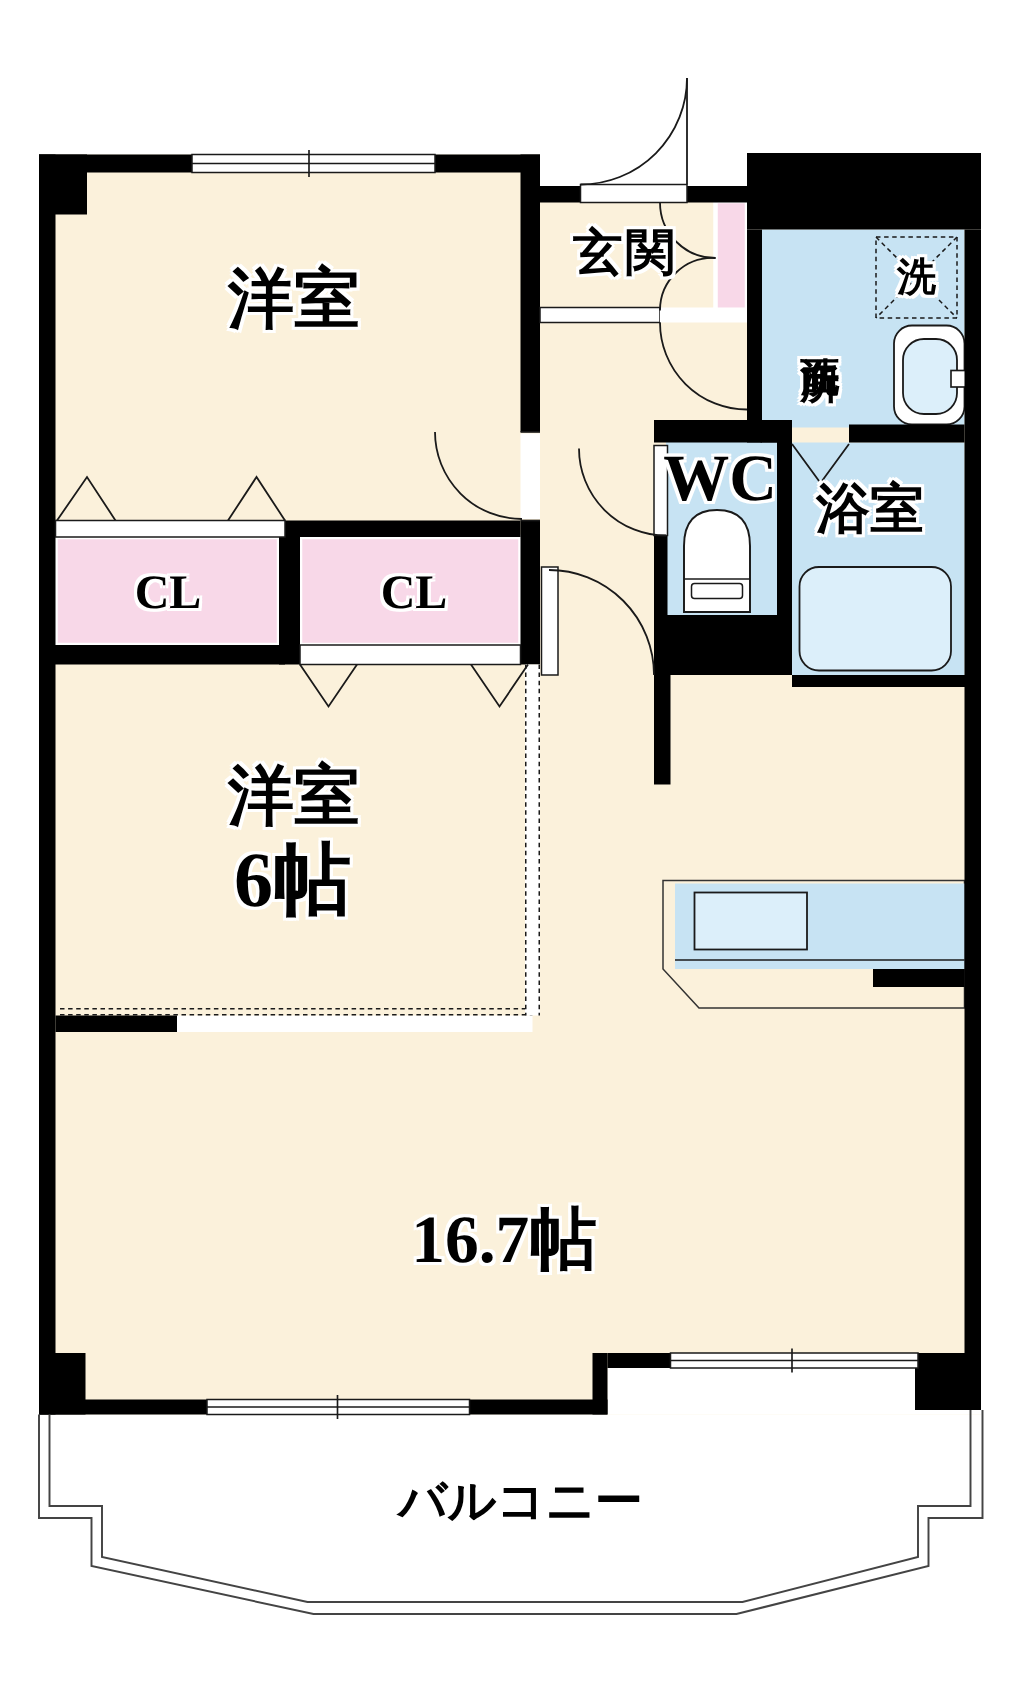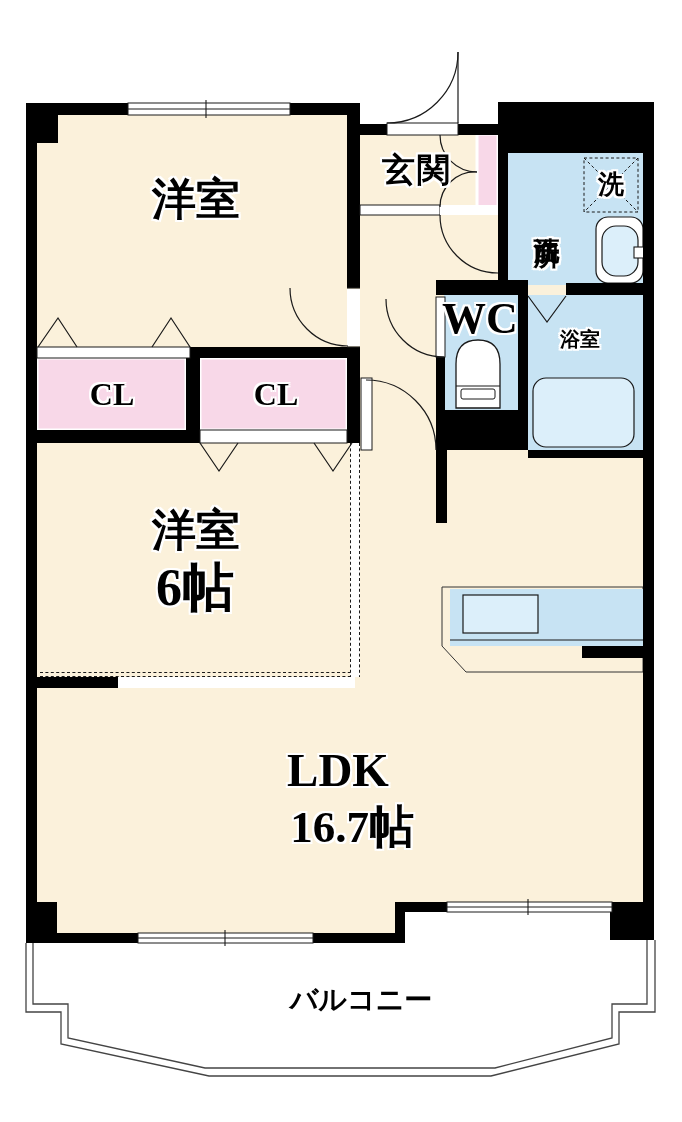--- a/index.html
+++ b/index.html
@@ -202,26 +202,25 @@
 </svg>
 
 <div class="lbl" style="left:196px;top:200px;font-size:44px;">洋室</div>
 
 <div class="lbl" style="left:417px;top:170px;font-size:33px;letter-spacing:2px;">玄関</div>
 
 <div class="lbl vert" style="left:546px;top:220px;font-size:26px;">洗面所</div>
 <div class="lbl" style="left:611px;top:185px;font-size:26px;">洗</div>
 
 <div class="lbl" style="left:480px;top:319px;font-size:44px;">WC</div>
-<div class="lbl" style="left:580px;top:339px;font-size:20px;">浴室</div>
+<div class="lbl" style="left:580px;top:339px;font-size:36px;">浴室</div>
 
 <div class="lbl" style="left:112px;top:394px;font-size:32px;">CL</div>
 <div class="lbl" style="left:276px;top:394px;font-size:32px;">CL</div>
 
 <div class="lbl" style="left:196px;top:531px;font-size:44px;">洋室</div>
 <div class="lbl" style="left:195px;top:588px;font-size:52px;">6帖</div>
 
-<div class="lbl" style="left:338px;top:770px;font-size:47px;">LDK</div>
-<div class="lbl" style="left:336px;top:827px;font-size:45px;margin-left:16px;">16.7帖</div>
-
-<div class="lbl" style="left:361px;top:1000px;font-size:28px;font-weight:700;">バルコニー</div>
+<div class="lbl" style="left:336px;top:827px;font-size:45px;">16.7帖</div>
+
+<div class="lbl" style="left:347px;top:1000px;font-size:32px;font-weight:700;">バルコニー</div>
 
 </div>
 
 </body></html>

